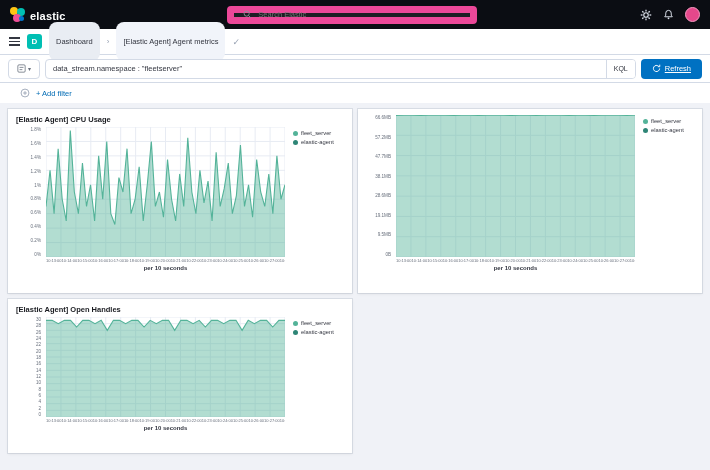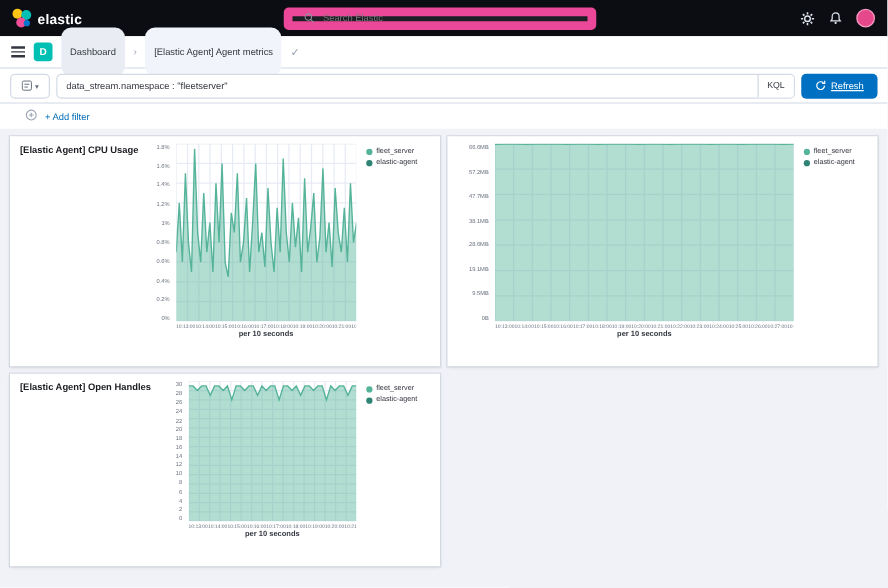--- a/index.html
+++ b/index.html
@@ -57,21 +57,21 @@
   .refresh-btn { height:20px; background:#0071c2; border:none; border-radius:4px; color:#fff; font-size:7.5px;
     display:flex; align-items:center; gap:4px; padding:0 11px; cursor:pointer; font-family:"Liberation Sans",sans-serif; }
   .refresh-btn span { text-decoration:underline; }
   
   .add-filter-row { height:20px; background:#fff; display:flex; align-items:center; gap:6px; padding:0 20px; }
   .add-filter-link { color:#006bb4; font-size:7.5px; cursor:pointer; }
   
   .dashboard { height:367px; background:#f0f2f7; padding:6px 8px; display:grid;
     grid-template-columns:1fr 1fr; grid-template-rows:184px 154px; gap:6px; }
   .panel { background:#fff; border-radius:0; box-shadow:0 0 0 1px rgba(152,162,179,.25), 0 1px 3px rgba(0,0,0,.08);
-    padding:6px 8px 20px; display:flex; flex-direction:row; min-height:0; }
+    padding:6px 8px 20px; display:flex; flex-direction:column; min-height:0; }
   .panel-title { font-size:7.5px; font-weight:bold; color:#1a1c21; margin-bottom:3px; }
   .chart-body { flex:1; min-height:0; display:grid; grid-template-columns:27px 1fr 56px; grid-template-rows:1fr 7px 9px; column-gap:3px; }
   .y-axis { grid-column:1; grid-row:1; display:flex; flex-direction:column; justify-content:space-between;
     align-items:flex-end; font-size:4.6px; color:#69707d; padding-right:2px; }
   .plot { grid-column:2; grid-row:1; position:relative; min-width:0; }
   svg.chart { position:absolute; inset:0; width:100%; height:100%; }
   .grid-line { stroke:#e7ebf3; stroke-width:1; vector-effect:non-scaling-stroke; }
   .series-line { stroke-width:1.1; vector-effect:non-scaling-stroke; }
   .x-axis { grid-column:2; grid-row:2; display:flex; justify-content:space-between; font-size:4px;
     color:#69707d; overflow:hidden; white-space:nowrap; padding-top:1px; }

